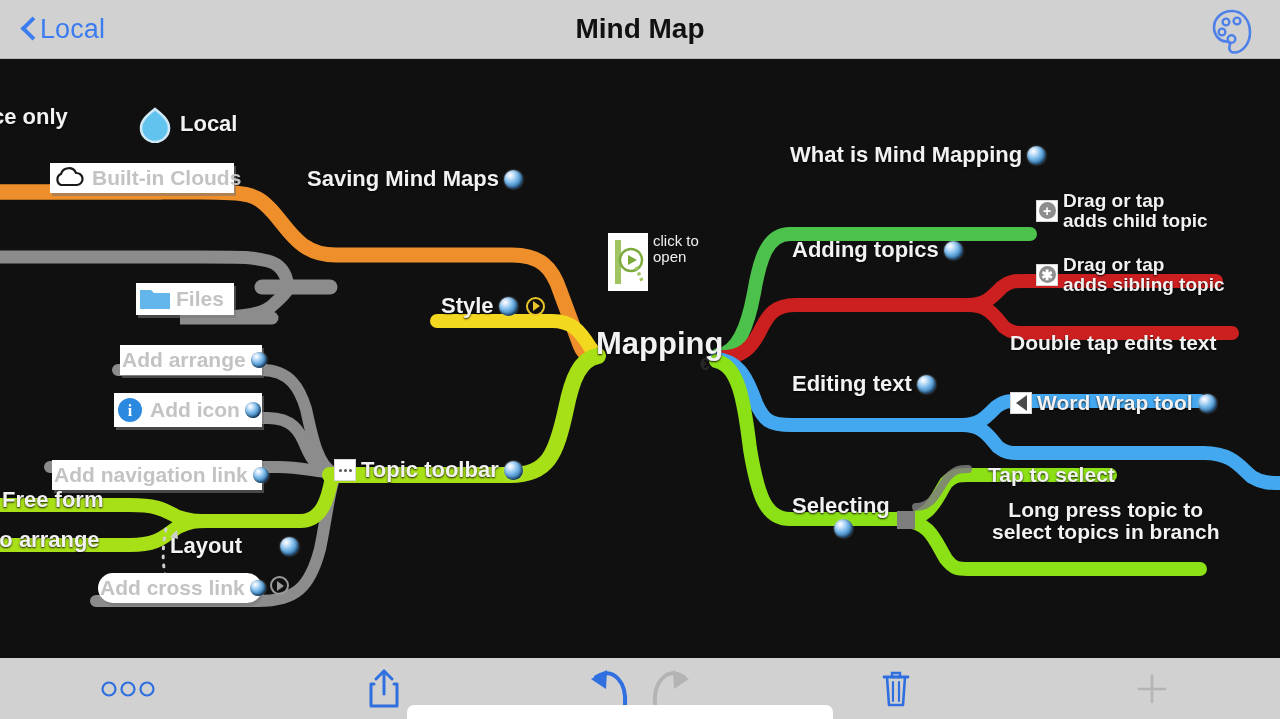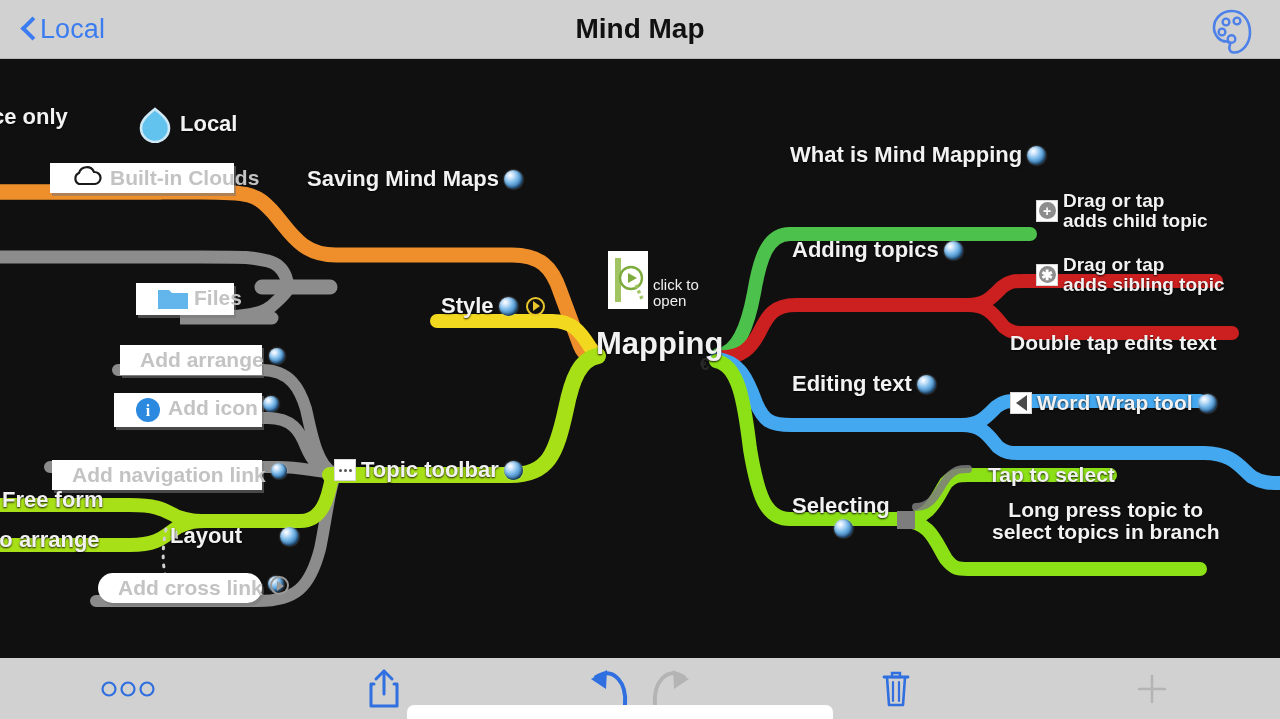--- a/index.html
+++ b/index.html
@@ -70,22 +70,22 @@
     width:19px; height:19px; border-radius:50%;
     margin-left:5px; flex:0 0 auto;
     background:
       radial-gradient(circle at 33% 28%, #ffffff 0%, #cfe6fb 16%, #74b6e8 42%, #2f6ea8 74%, #17364f 100%);
     box-shadow:0 0 2px rgba(255,255,255,.45), inset -1px -1px 3px rgba(0,0,0,.6);
   }
   .sphere.sm { width:16px; height:16px; }
 
   
   .boxnode {
-    position:absolute; display:flex; 
-    background:#ffffff; padding:3px 8px 3px 20px;
+    position:absolute; display:flex; align-items:center;
+    background:#ffffff; padding:3px 8px 3px 2px;
     cursor:pointer; white-space:nowrap;
     box-shadow:2px 3px 0 rgba(120,120,120,.55);
   }
   .boxnode .txt {
     font-size:21px; font-weight:bold; color:#c3c3c3;
   }
 
   
   .sq {
     width:22px; height:22px; background:#fff; border:1px solid #d8d8d8;
@@ -128,22 +128,22 @@
     content:""; width:0; height:0; margin-left:2px;
     border-top:5px solid transparent; border-bottom:5px solid transparent;
     border-left:7px solid #9a9a9a;
   }
 
   
   .node.two .txt { line-height:1.05; white-space:pre-line; }
 
   
   #click-open {
-    position:absolute; left:608px; top:192px;
-    display:flex; align-items:flex-end; cursor:pointer;
+    position:absolute; left:608px; top:174px;
+    display:flex; align-items:flex-start; cursor:pointer;
   }
   #click-open .thumb {
     width:40px; height:58px; background:#fff;
     display:flex; align-items:center; justify-content:center;
     flex:0 0 auto;
   }
   #click-open .co-txt {
     color:#efefef; font-size:15px; line-height:1.08;
     margin-left:5px; white-space:pre-line;
   }
@@ -302,21 +302,21 @@
     </div>
 
     <div class="node big" style="left:2px; top:428px;">
       <span class="txt">Free form</span>
     </div>
 
     <div class="node big" style="left:-8px; top:468px;">
       <span class="txt">to arrange</span>
     </div>
 
-    <div class="node big" style="left:170px; top:464px;gap:33px;">
+    <div class="node big" style="left:170px; top:474px;gap:33px;">
       <span class="txt">Layout</span>
       <span class="sphere"></span>
     </div>
 
     <div class="boxnode" style="left:98px; top:514px; width:164px;border-radius:15px;">
       <span class="txt">Add cross link</span>
       <span class="sphere sm"></span>
     </div>
     <span class="play-grey" style="position:absolute;left:264px;top:517px;"></span>
 

